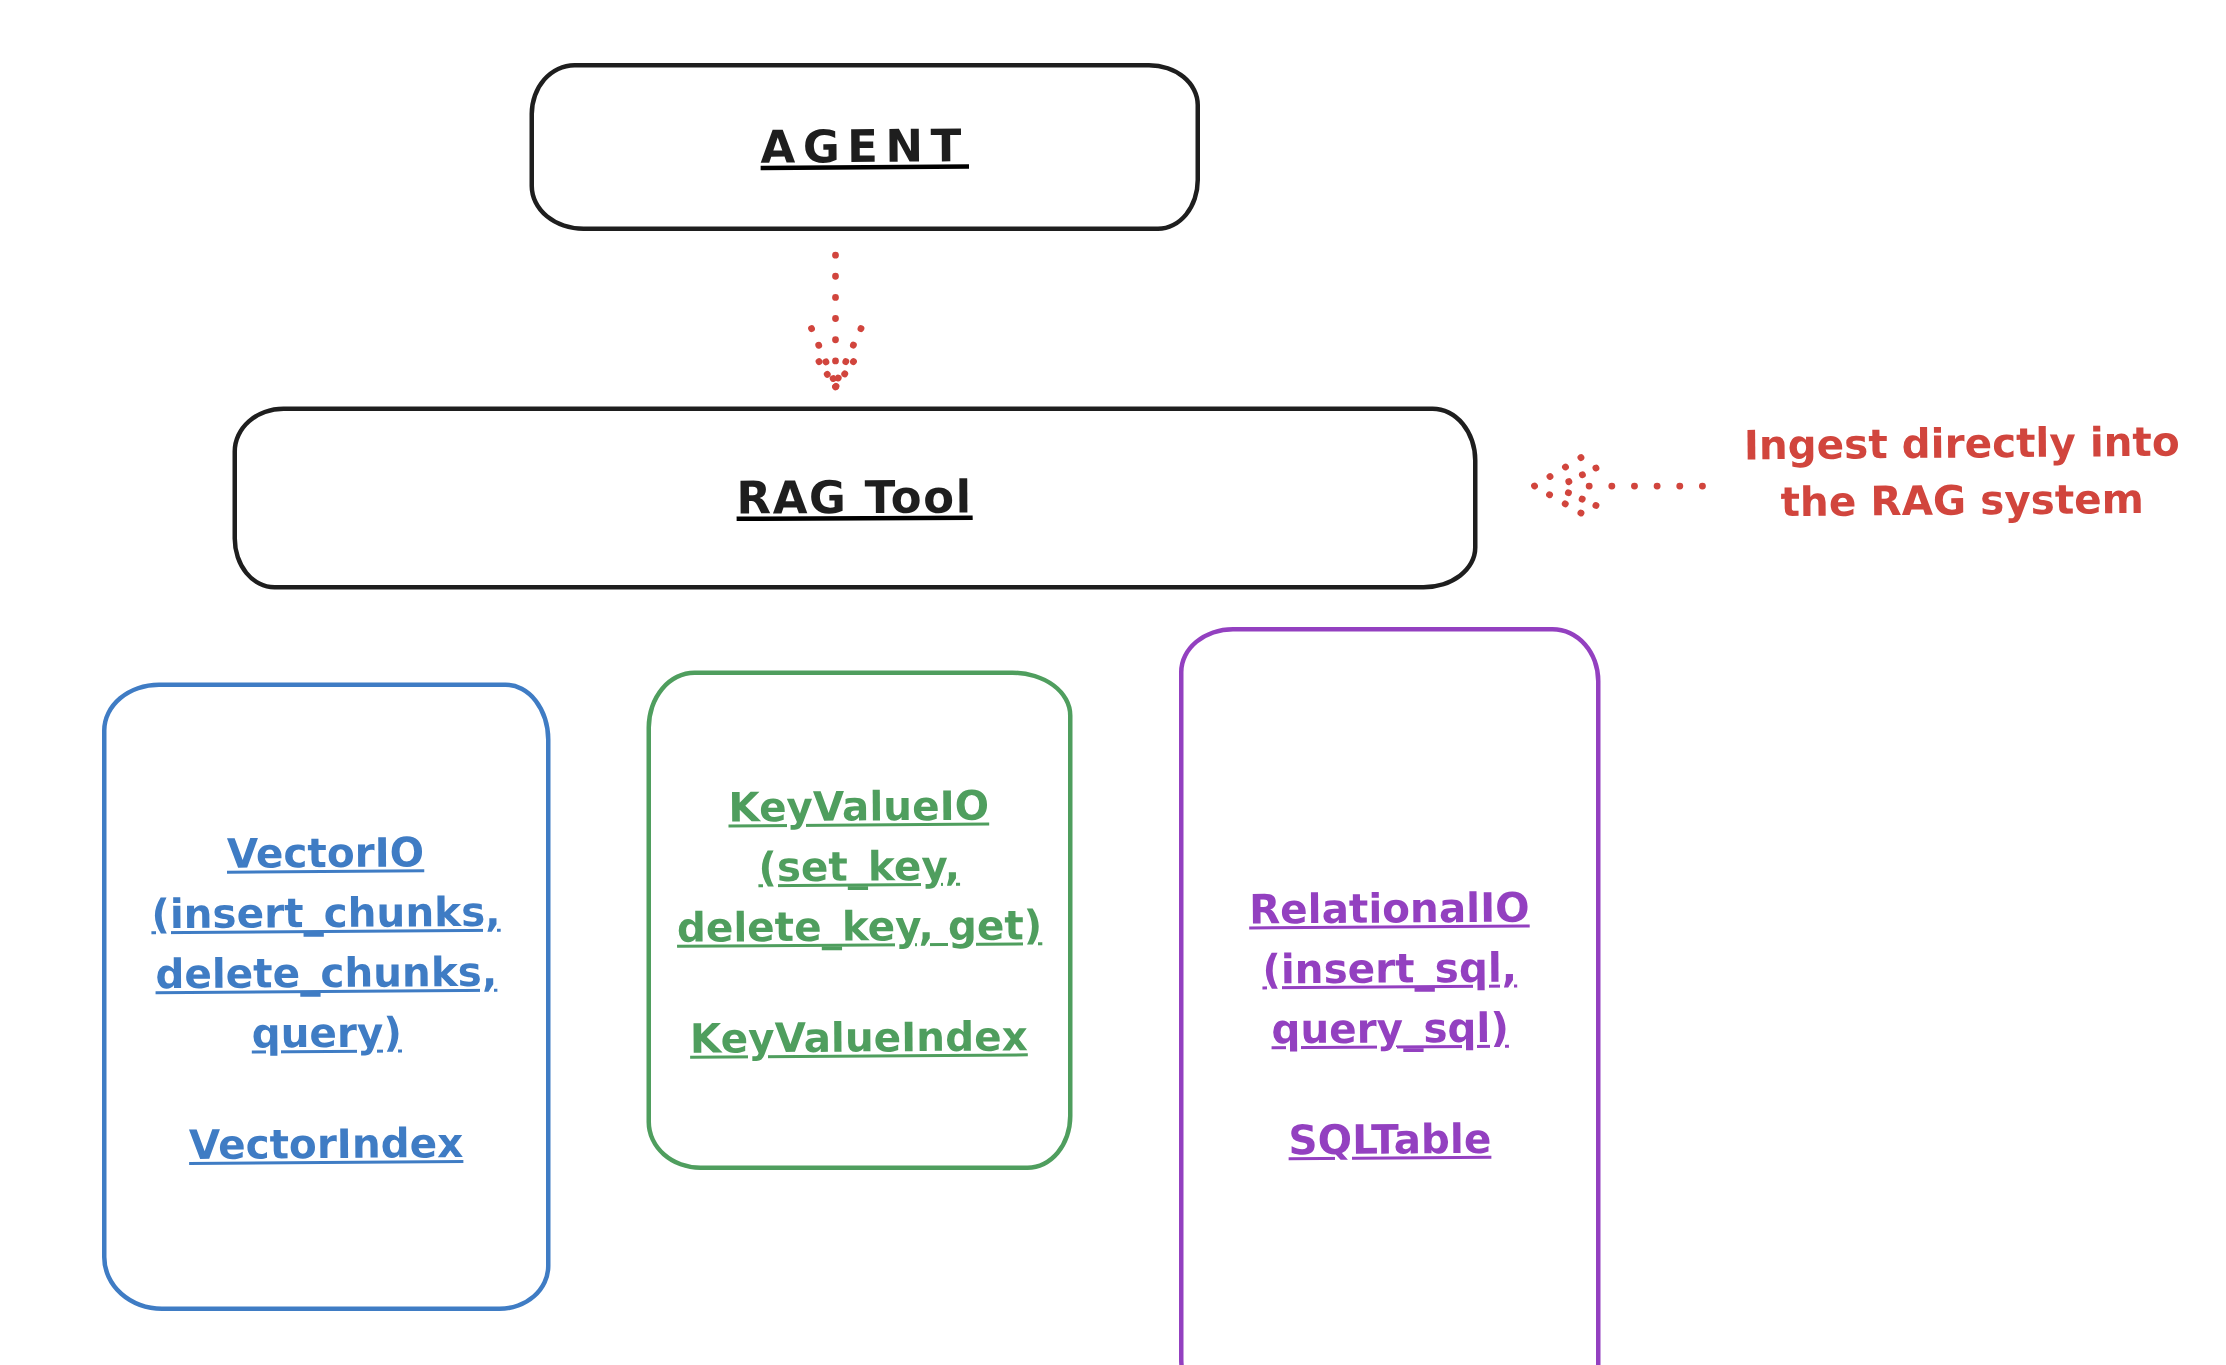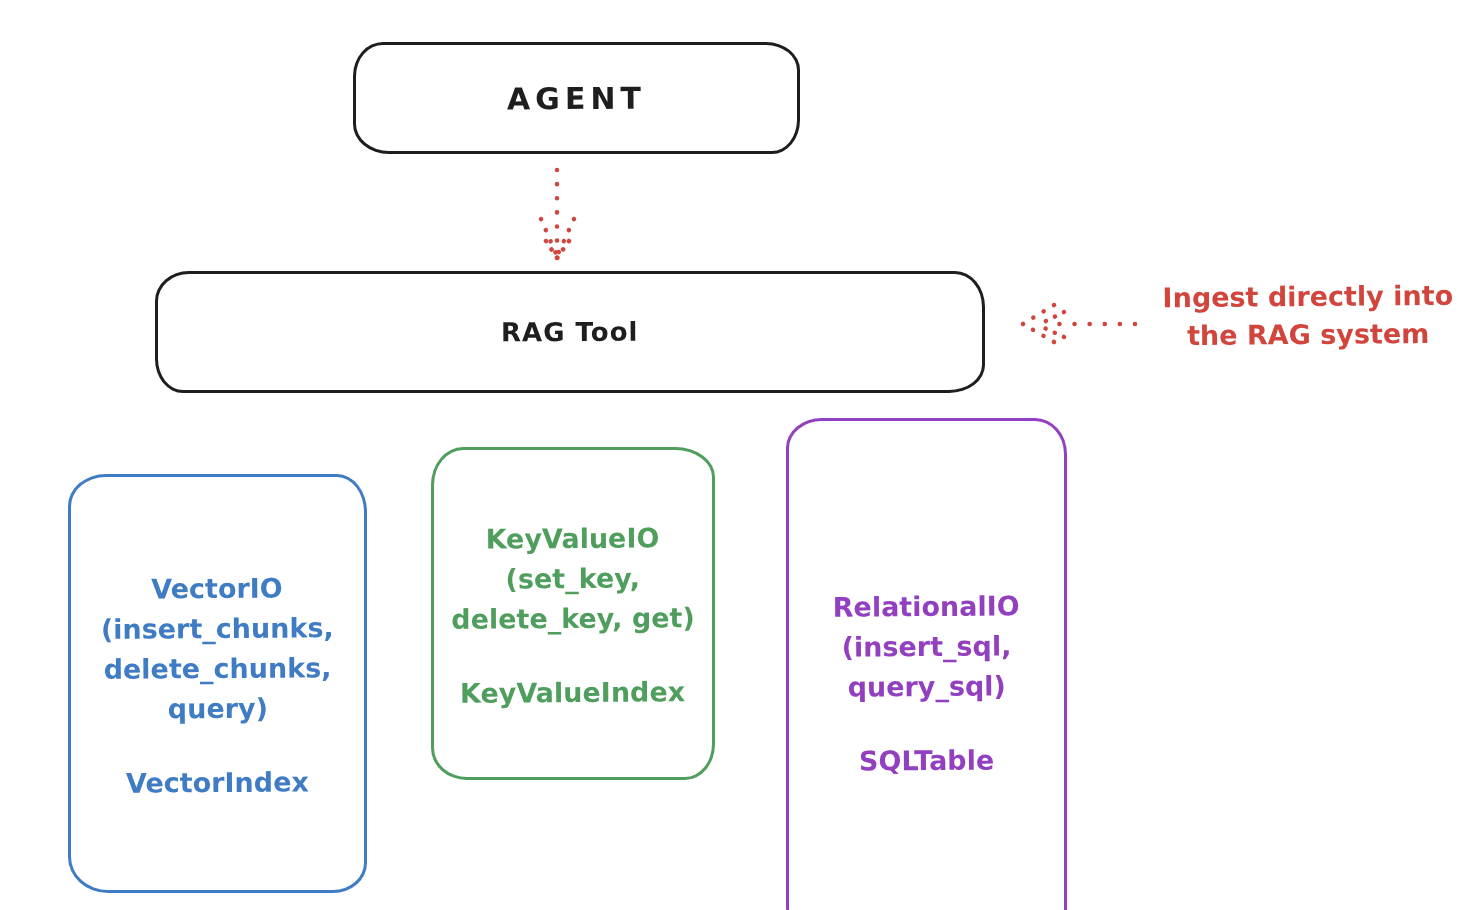--- a/index.html
+++ b/index.html
@@ -12,20 +12,21 @@
     position: relative;
     width: 1484px;
     height: 910px;
     background: #ffffff;
     overflow: hidden;
   }
   .box {
     position: absolute;
     box-sizing: border-box;
     background: #ffffff;
+    text-decoration: underline;
   }
   
   .agent-box {
     left: 353px; top: 42px;
     width: 447px; height: 112px;
     border: 3.5px solid #1e1e1e;
     border-radius: 30px 34px 28px 36px / 34px 28px 34px 30px;
     display: flex; align-items: center; justify-content: center;
   }
   .rag-box {
@@ -36,38 +37,38 @@
     display: flex; align-items: center; justify-content: center;
   }
   .agent-label {
     font-size: 30px;
     font-weight: 600;
     letter-spacing: 5px;
     color: #1e1e1e;
     transform: rotate(-0.4deg);
   }
   .rag-label {
-    font-size: 26px;
+    font-size: 30px;
     font-weight: 600;
     letter-spacing: 1px;
     color: #1e1e1e;
     transform: rotate(-0.3deg);
   }
   
   .store-box {
     border-width: 3.5px;
     border-style: solid;
     display: flex;
     flex-direction: column;
     align-items: center;
     justify-content: center;
     text-align: center;
   }
   .store-blue {
-    left: 68px; top: 474px;
+    left: 68px; top: 455px;
     width: 299px; height: 419px;
     border-radius: 38px 30px 34px 40px / 32px 38px 30px 36px;
   }
   .store-green {
     left: 431px; top: 447px;
     width: 284px; height: 333px;
     border-radius: 32px 40px 30px 36px / 38px 30px 36px 32px;
   }
   .store-purple {
     left: 786px; top: 418px;

